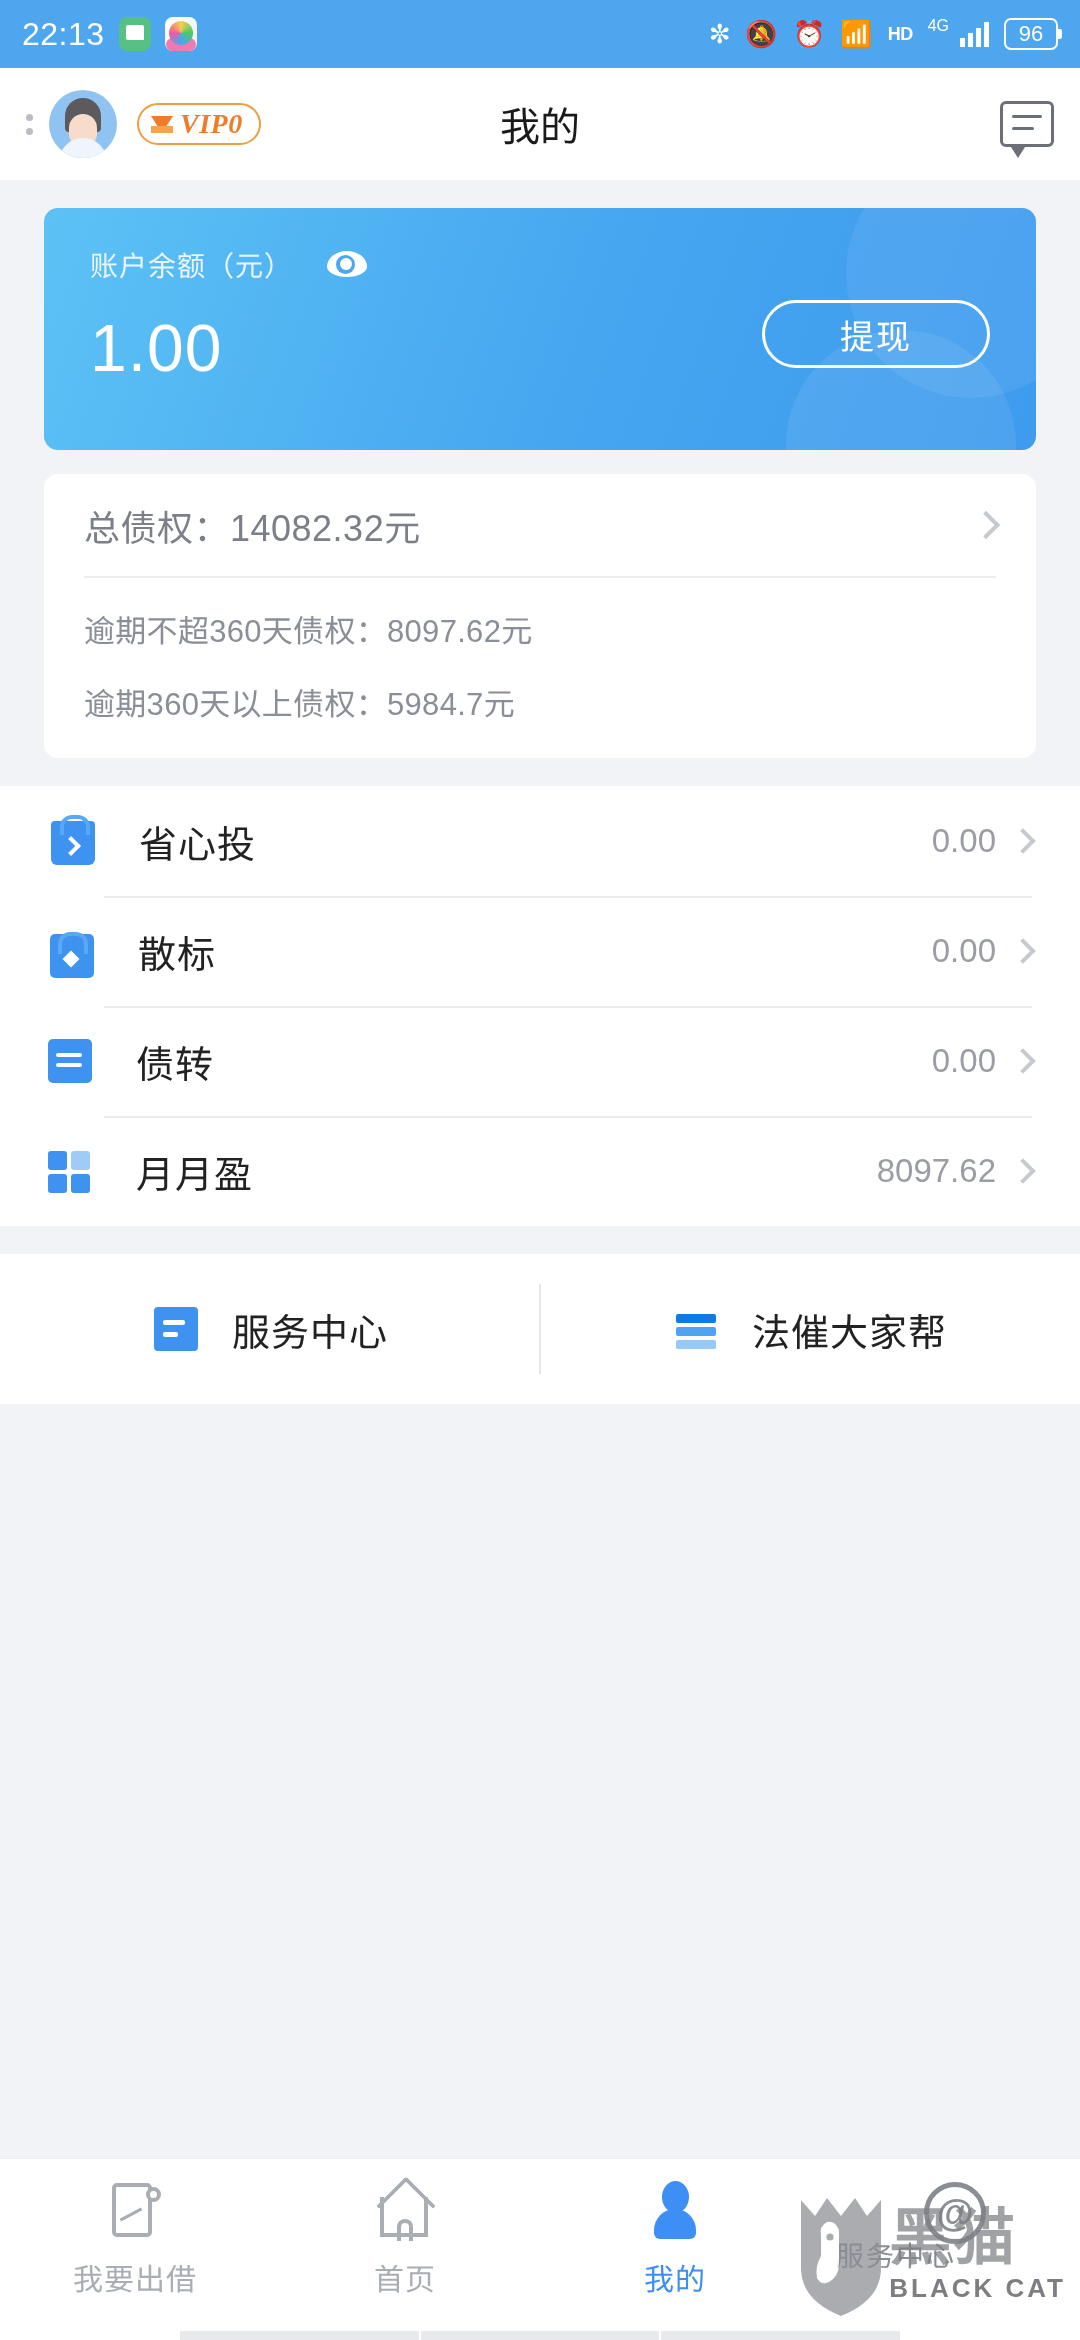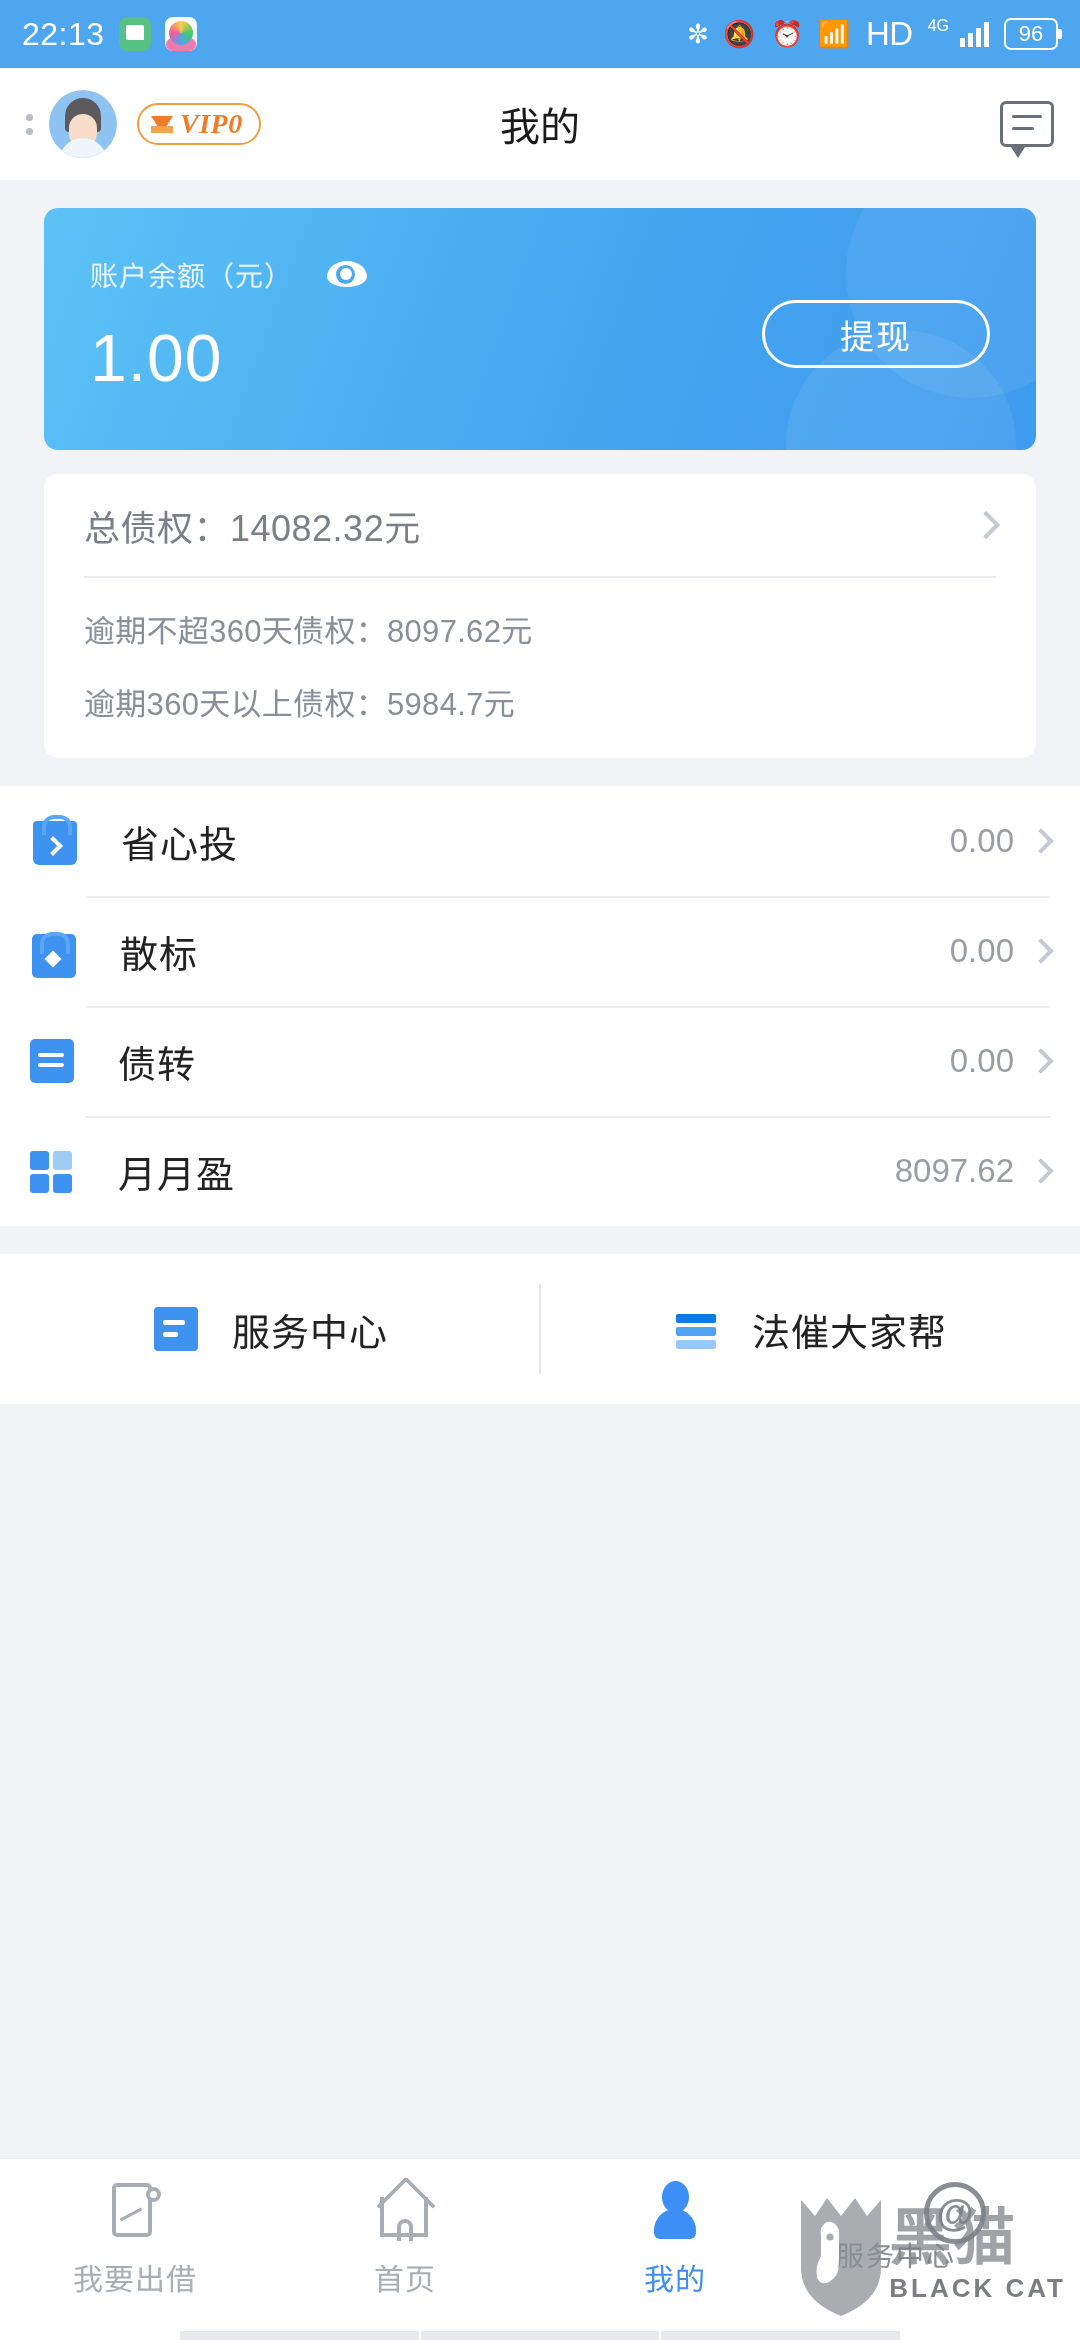--- a/index.html
+++ b/index.html
@@ -28,21 +28,21 @@
   .sb-appicon.pink { background: linear-gradient(135deg,#fff,#e9f2ff); }
   .sb-appicon.pink::after {
     content:""; position:absolute; left:4px; top:4px; width:24px; height:24px; border-radius:50%;
     background: conic-gradient(#f8cf4a,#49c76a,#49a7f0,#ef5b9c,#f8cf4a);
   }
   .sb-appicon.pink::before {
     content:""; position:absolute; left:1px; bottom:0px; width:30px; height:13px;
     background:#f07ab0; border-radius:7px;
   }
   .sb-ic { font-size: 26px; line-height: 1; display: inline-block; }
-  .sb-hd { font-size: 33px; font-weight: 400; letter-spacing: -.5px; }
+  .sb-hd { font-size: 18px; font-weight: 700; letter-spacing: -.5px; }
   .sb-4g { font-size: 16px; position: relative; top: -8px; margin-right: -4px; }
   .sb-bars { display:inline-flex; align-items:flex-end; gap:3px; height:26px; }
   .sb-bars i { width:5px; background:#fff; display:block; }
   .sb-bars i:nth-child(1){ height:9px; }
   .sb-bars i:nth-child(2){ height:14px; }
   .sb-bars i:nth-child(3){ height:19px; }
   .sb-bars i:nth-child(4){ height:25px; }
   .sb-batt {
     border: 2.5px solid #fff; border-radius: 7px; padding: 1px 7px;
     font-size: 22px; min-width: 54px; text-align: center; position: relative;
@@ -103,21 +103,21 @@
   }
   .msg-icon i:nth-child(1){ top:11px; width:30px; }
   .msg-icon i:nth-child(2){ top:23px; width:22px; }
 
   
   .pad { padding: 0 44px; }
   .scroll-top-gap { height: 28px; }
   .balance {
     height: 242px; border-radius: 14px; position: relative; overflow: hidden;
     background: linear-gradient(110deg,#5cc2f5 0%, #46a6f0 55%, #3e9bee 100%);
-    padding: 46px 46px 0 46px;
+    padding: 36px 46px 0 46px;
   }
   .balance .deco1 {
     position:absolute; right:-60px; top:-60px; width: 250px; height: 250px;
     border-radius: 50%; background: rgba(255,255,255,.07);
   }
   .balance .deco2 {
     position:absolute; right:20px; bottom:-110px; width: 230px; height: 230px;
     border-radius: 50%; background: rgba(255,255,255,.08);
   }
   .bal-row { display:flex; align-items:center; gap: 34px; position: relative; z-index:2; }
@@ -156,21 +156,21 @@
   .debt-total .txt { font-size: 36px; color:#7b7f87; letter-spacing: .5px; }
   .debt-total .chev {
     margin-left:auto; width: 20px; height: 20px;
     border-top: 4px solid #c6c9cf; border-right: 4px solid #c6c9cf;
     transform: rotate(45deg);
   }
   .debt-line { font-size: 31px; color:#8a8e96; margin-top: 28px; letter-spacing:.3px; }
 
   
   .spacer-grey { height: 28px; background:#f2f3f7; }
-  .list { background:#fff; padding: 0 30px; }
+  .list { background:#fff; padding: 0 48px; }
   .row { height: 110px; display:flex; align-items:center; position: relative; }
   .row + .row::before {
     content:""; position:absolute; left: 56px; right: 0; top:0; height:2px; background:#ececee;
   }
   .row .ic { width: 44px; height: 44px; flex:none; position: relative; }
   .row .nm { margin-left: 44px; font-size: 38px; color:#222; letter-spacing: 1px; }
   .row .val { margin-left:auto; font-size: 33px; color:#9a9da4; }
   .row .chev {
     margin-left: 18px; width: 18px; height: 18px;
     border-top: 4px solid #c6c9cf; border-right: 4px solid #c6c9cf; transform: rotate(45deg);

